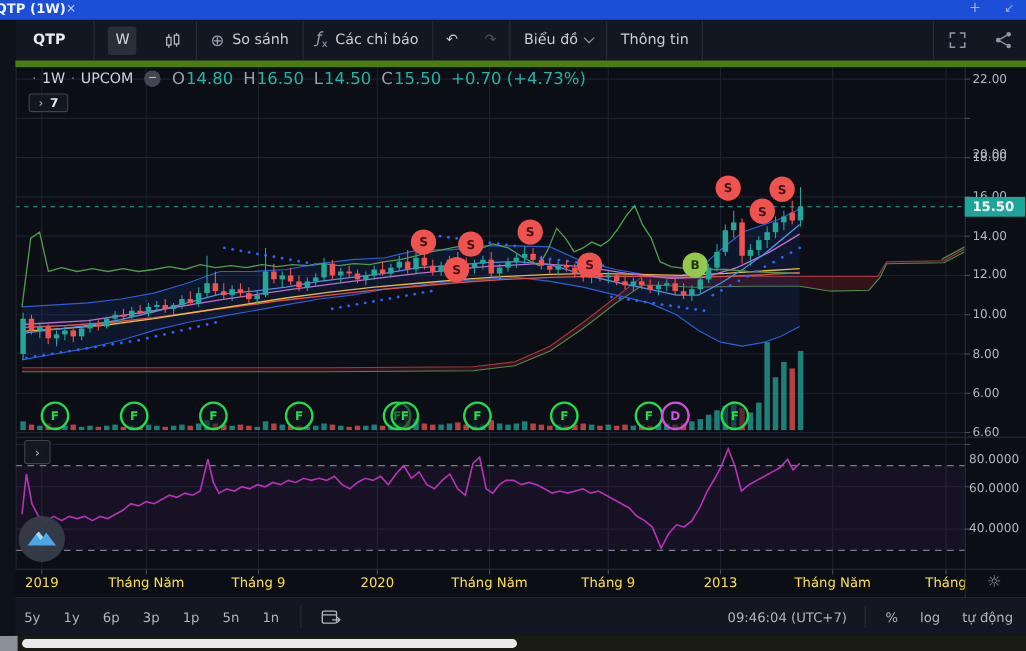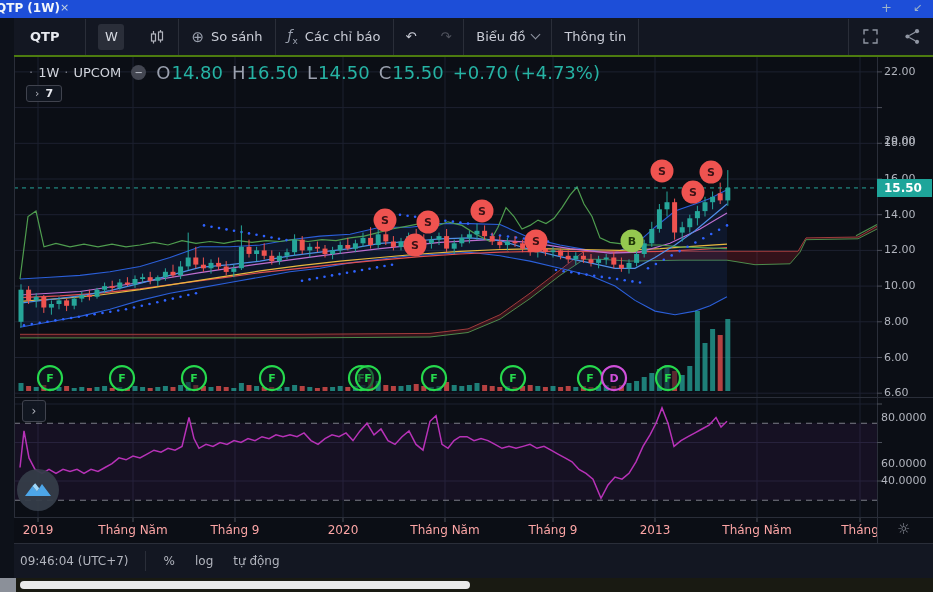--- a/index.html
+++ b/index.html
@@ -6,21 +6,21 @@
   body{width:933px;height:592px;position:relative;overflow:hidden;
        font-family:"DejaVu Sans","Liberation Sans",sans-serif;color:#d1d4dc;}
   
   #tabbar{position:absolute;left:0;top:0;width:933px;height:18px;background:#1d4ed8;z-index:6;}
   #tab-title{position:absolute;left:-4px;top:1px;font-size:12px;font-weight:bold;color:#f2f6fa;}
   #tab-close{position:absolute;left:60px;top:1px;font-size:11px;color:#c7d4e0;cursor:pointer;}
   #tab-plus{position:absolute;left:881px;top:0px;font-size:13px;color:#9db4c9;cursor:pointer;}
   #tab-collapse{position:absolute;left:913px;top:1px;font-size:11px;color:#9db4c9;cursor:pointer;}
   
   #toolbar{position:absolute;left:14px;top:18px;right:0;height:37px;background:#131722;
-           border-bottom:2px solid #4d7c0f;display:flex;align-items:center;z-index:5;font-size:13px;}
+           border-bottom:6px solid #4d7c0f;display:flex;align-items:center;z-index:5;font-size:13px;}
   .tbi{display:flex;align-items:center;gap:7px;padding:0 12px;height:36px;color:#c9ccd6;cursor:pointer;white-space:nowrap;}
   .tbi.sym{font-weight:bold;color:#e8eaf0;padding:0 26px 0 16px;}
   .tdiv{width:1px;height:36px;background:#2a2e39;flex:0 0 1px;}
   #wbtn{width:26px;height:26px;background:#2a2e39;border-radius:3px;display:flex;align-items:center;
         justify-content:center;color:#d8dbe3;font-size:13px;}
   .oplus{font-size:15px;color:#9aa0ae;}
   .fx{font-style:italic;color:#9aa0ae;font-size:14px;}
   .fx sub{font-style:normal;font-size:9px;}
   .tbi.dis{color:#50535e;}
   .caret{width:6px;height:6px;border-right:1.5px solid #9096a3;border-bottom:1.5px solid #9096a3;
@@ -28,38 +28,38 @@
   .tb-spacer{flex:1;}
   .icon-svg{display:block;}
   
   #leftstrip{position:absolute;left:0;top:18px;width:14px;height:560px;background:#0d1119;z-index:4;}
   
   #legend{position:absolute;left:24px;top:62px;display:flex;align-items:center;font-size:13px;z-index:3;}
   .lg-sep{color:#787b86;margin:0 5px;}
   .lg-name{color:#dfe3ec;}
   .lg-chip{width:15px;height:15px;border-radius:50%;background:#434651;color:#cdd0da;font-size:10px;
            line-height:15px;text-align:center;margin:0 10px;}
-  .ohlc{display:flex;gap:9px;font-size:18px;}
+  .ohlc{display:flex;gap:9px;font-size:15px;}
   .ohlc .lbl{color:#9aa0ae;margin-right:1px;}
   .ohlc .val{color:#26b3a4;}
   #legend-btn{position:absolute;left:26px;top:85px;border:1px solid #40434e;border-radius:3px;
               background:rgba(19,23,34,.85);padding:1px 8px;font-size:11px;color:#b2b5be;
               display:flex;gap:6px;align-items:center;z-index:3;cursor:pointer;}
   #legend-btn .cnt{color:#e8eaf0;font-weight:bold;}
   #rsi-btn{position:absolute;left:22px;top:400px;width:22px;height:20px;border:1px solid #40434e;
            border-radius:3px;background:rgba(19,23,34,.85);color:#b2b5be;font-size:12px;display:flex;
            align-items:center;justify-content:center;z-index:3;cursor:pointer;}
   
   #price-ticks{position:absolute;left:884px;top:0;width:49px;height:518px;z-index:2;}
   .ptick{position:absolute;left:0;font-size:11px;color:#b2b5be;}
   #rsi-ticks{position:absolute;left:881px;top:0;width:52px;height:518px;z-index:2;}
   #price-chip{position:absolute;left:877px;width:48px;height:18px;background:#1ea59a;color:#fff;
               font-size:12px;font-weight:bold;line-height:18px;padding-left:7px;z-index:3;}
   #time-axis{position:absolute;left:0;top:518px;width:877px;height:25px;overflow:hidden;z-index:2;}
-  .tlabel{position:absolute;top:5px;transform:translateX(-50%);font-size:12px;color:#fca5a5;white-space:nowrap;}
+  .tlabel{position:absolute;top:5px;transform:translateX(-50%);font-size:12px;color:#fde047;white-space:nowrap;}
   #sun-icon{position:absolute;left:897px;top:520px;font-size:15px;color:#8a8d98;z-index:2;cursor:pointer;}
   
   #btoolbar{position:absolute;left:0;top:544px;width:933px;height:34px;display:flex;align-items:center;
             justify-content:space-between;padding:0 10px 0 20px;box-sizing:border-box;font-size:12px;
             color:#b2b5be;z-index:2;background:#131722;}
   .btl,.btr{display:flex;align-items:center;gap:17px;}
   .btr{gap:16px;}
   .rng{cursor:pointer;padding:1px 2px;}
   .vdiv{width:1px;height:20px;background:#2a2e39;}
   
@@ -736,38 +736,55 @@
     <div class="ptick" style="top: 172px;">16.00</div>
     <div class="ptick" style="top: 207.7px;">14.00</div>
     <div class="ptick" style="top: 243.4px;">12.00</div>
     <div class="ptick" style="top: 279.1px;">10.00</div>
     <div class="ptick" style="top: 314.8px;">8.00</div>
     <div class="ptick" style="top: 350.5px;">6.00</div>
     <div class="ptick" style="top: 386.2px;">6.60</div>
   </div>
 <div id="rsi-ticks">
     <div class="ptick" style="top: 411px;">80.0000</div>
-    <div class="ptick" style="top: 457px;">60.0000</div>
+    <div class="ptick" style="top: 437px;">60.0000</div>
     <div class="ptick" style="top: 474px;">40.0000</div>
   </div>
 <div id="price-chip" style="top: 178.925px;">15.50</div>
 <div id="time-axis">
     <div class="tlabel" style="left: 38px;">2019</div>
     <div class="tlabel" style="left: 133px;">Tháng Năm</div>
     <div class="tlabel" style="left: 235px;">Tháng 9</div>
     <div class="tlabel" style="left: 343px;">2020</div>
     <div class="tlabel" style="left: 445px;">Tháng Năm</div>
     <div class="tlabel" style="left: 553px;">Tháng 9</div>
     <div class="tlabel" style="left: 655px;">2013</div>
     <div class="tlabel" style="left: 757px;">Tháng Năm</div>
     <div class="tlabel" style="left: 860px;">Tháng</div>
   </div>
 <span id="sun-icon">☼</span>
 
 <div id="btoolbar">
+  <div class="btl">
+    <span class="rng">5y</span>
+    <span class="rng">1y</span>
+    <span class="rng">6p</span>
+    <span class="rng">3p</span>
+    <span class="rng">1p</span>
+    <span class="rng">5n</span>
+    <span class="rng">1n</span>
+    <span class="vdiv"></span>
+    <svg width="20" height="18" viewBox="0 0 20 18">
+      <g stroke="#b2b5be" stroke-width="1.2" fill="none">
+        <rect x="2" y="3.5" width="13" height="11" rx="1.5"></rect>
+          <line x1="2" y1="7" x2="15" y2="7"></line>
+        <path d="M11 11.5h7 M15.5 9 l2.5 2.5 -2.5 2.5"></path>
+      </g>
+    </svg>
+  </div>
   <div class="btr">
     <span>09:46:04 (UTC+7)</span>
     <span class="vdiv"></span>
     <span class="rng">%</span>
     <span class="rng">log</span>
     <span class="rng">tự động</span>
   </div>
 </div>
 
 <div id="bstrip">

